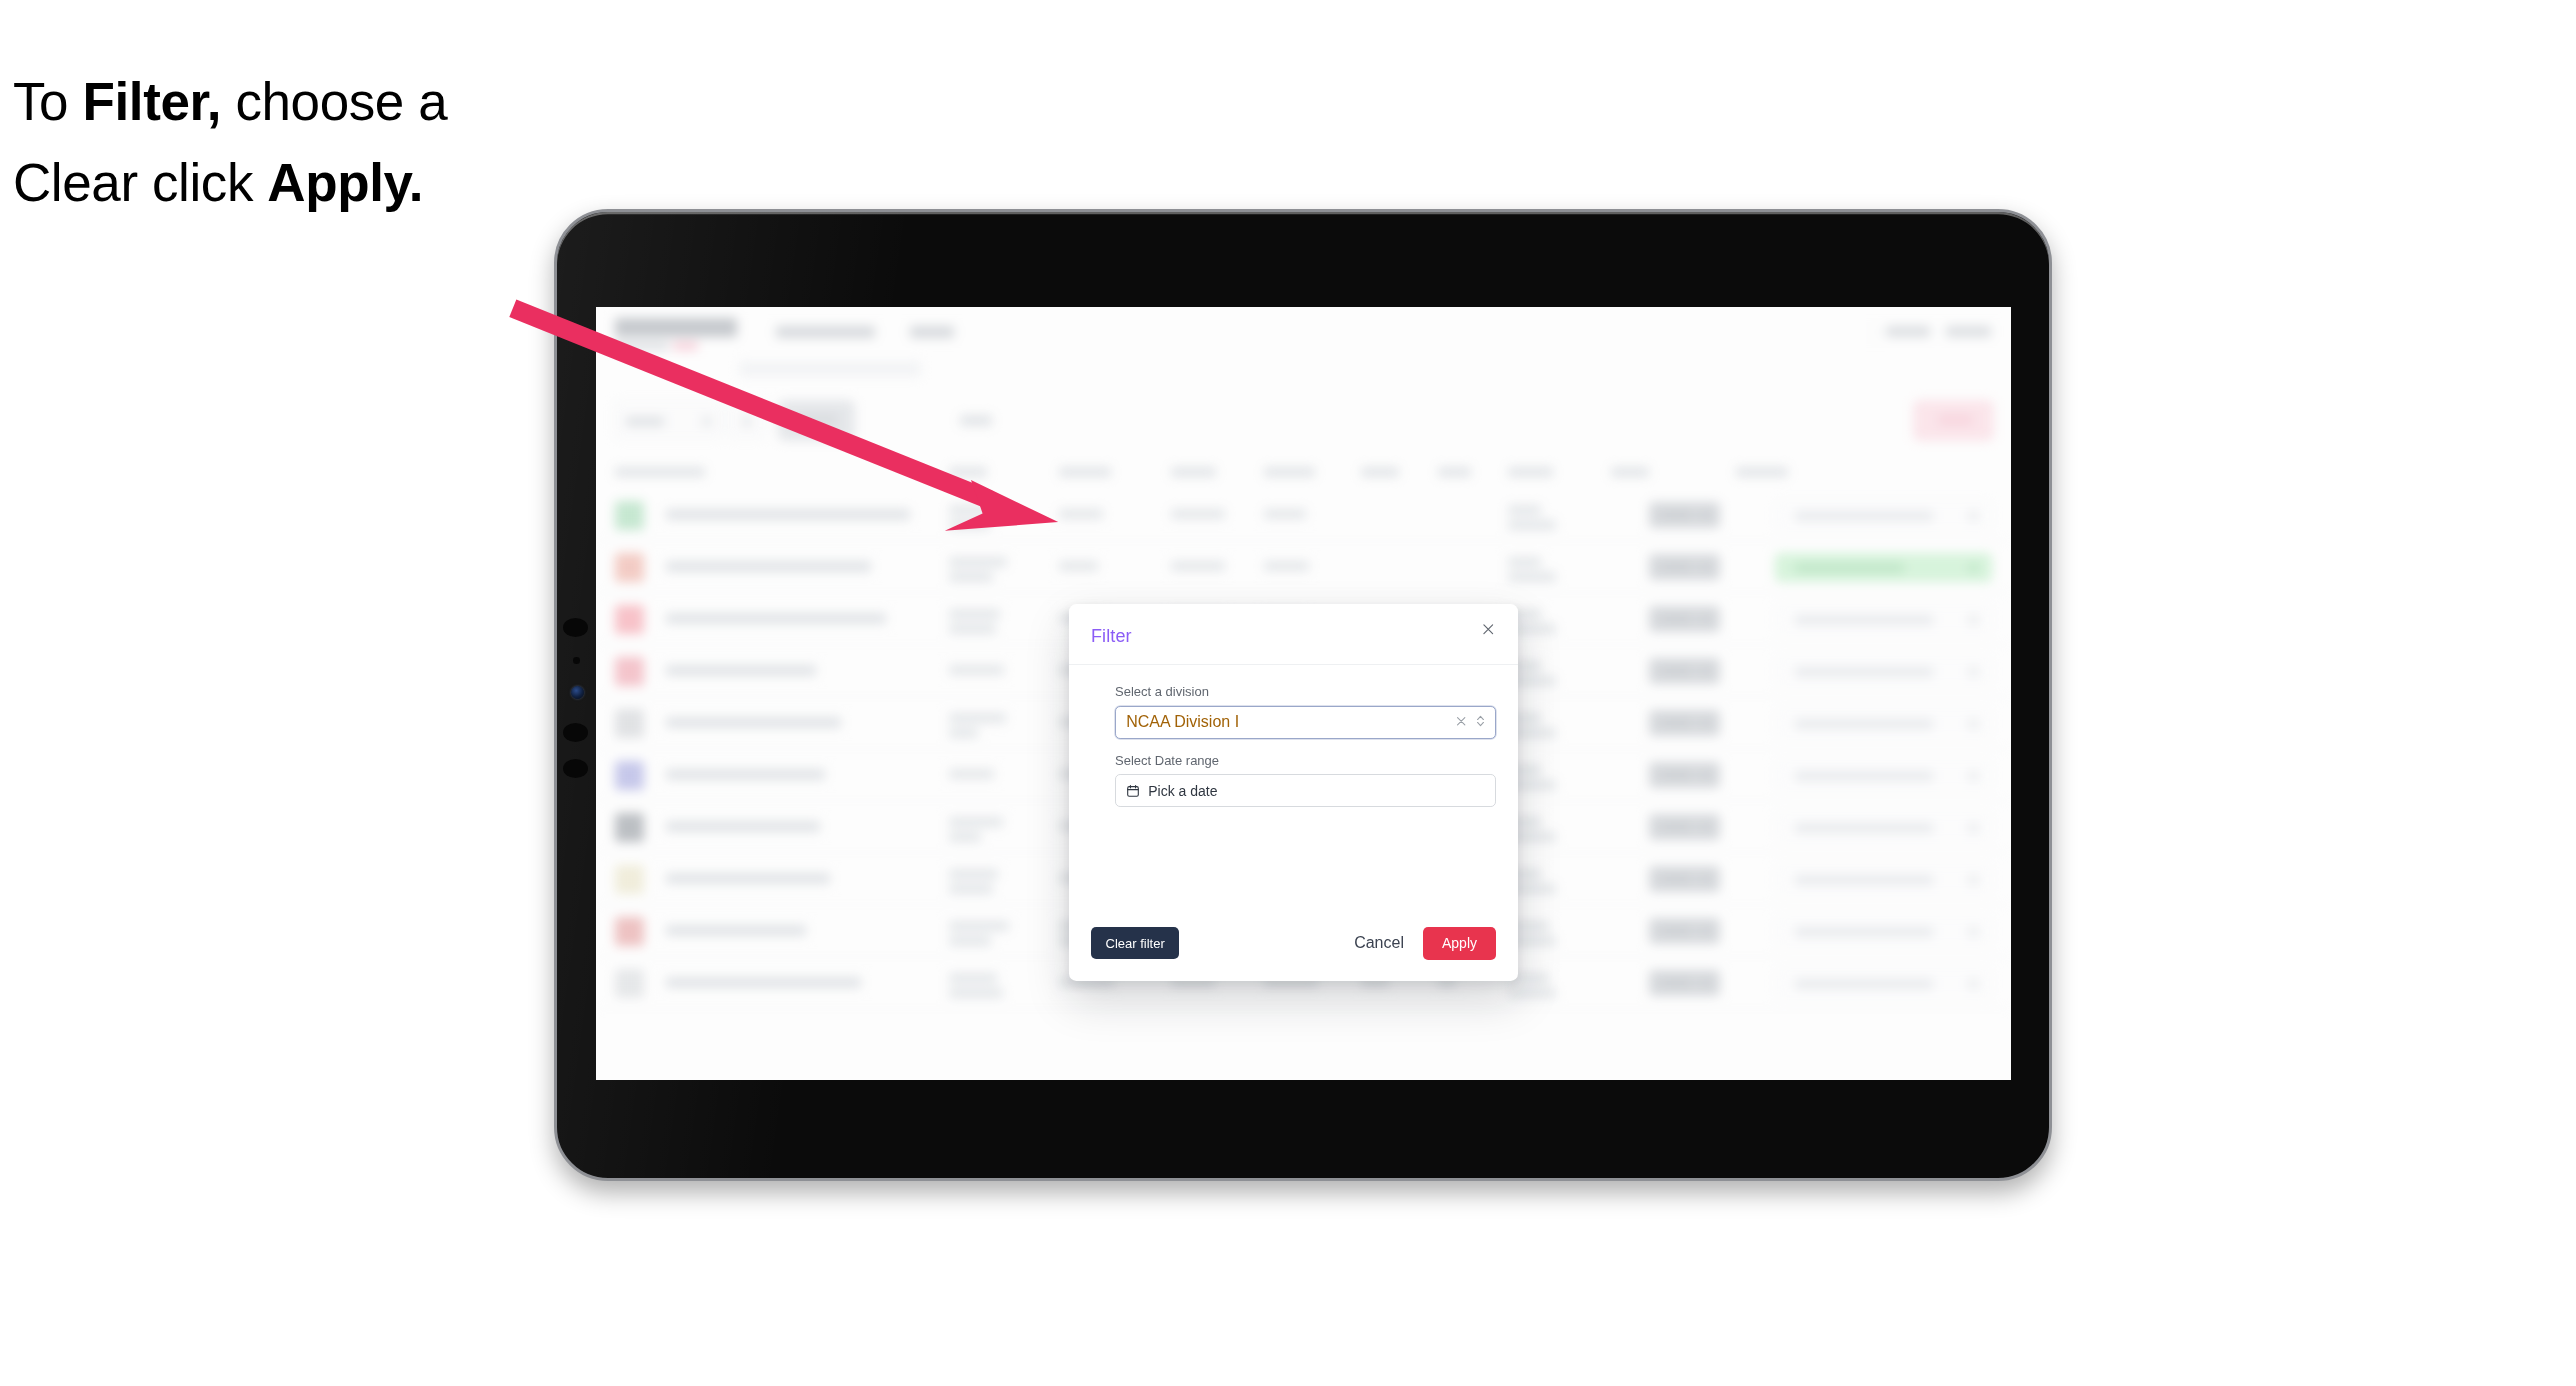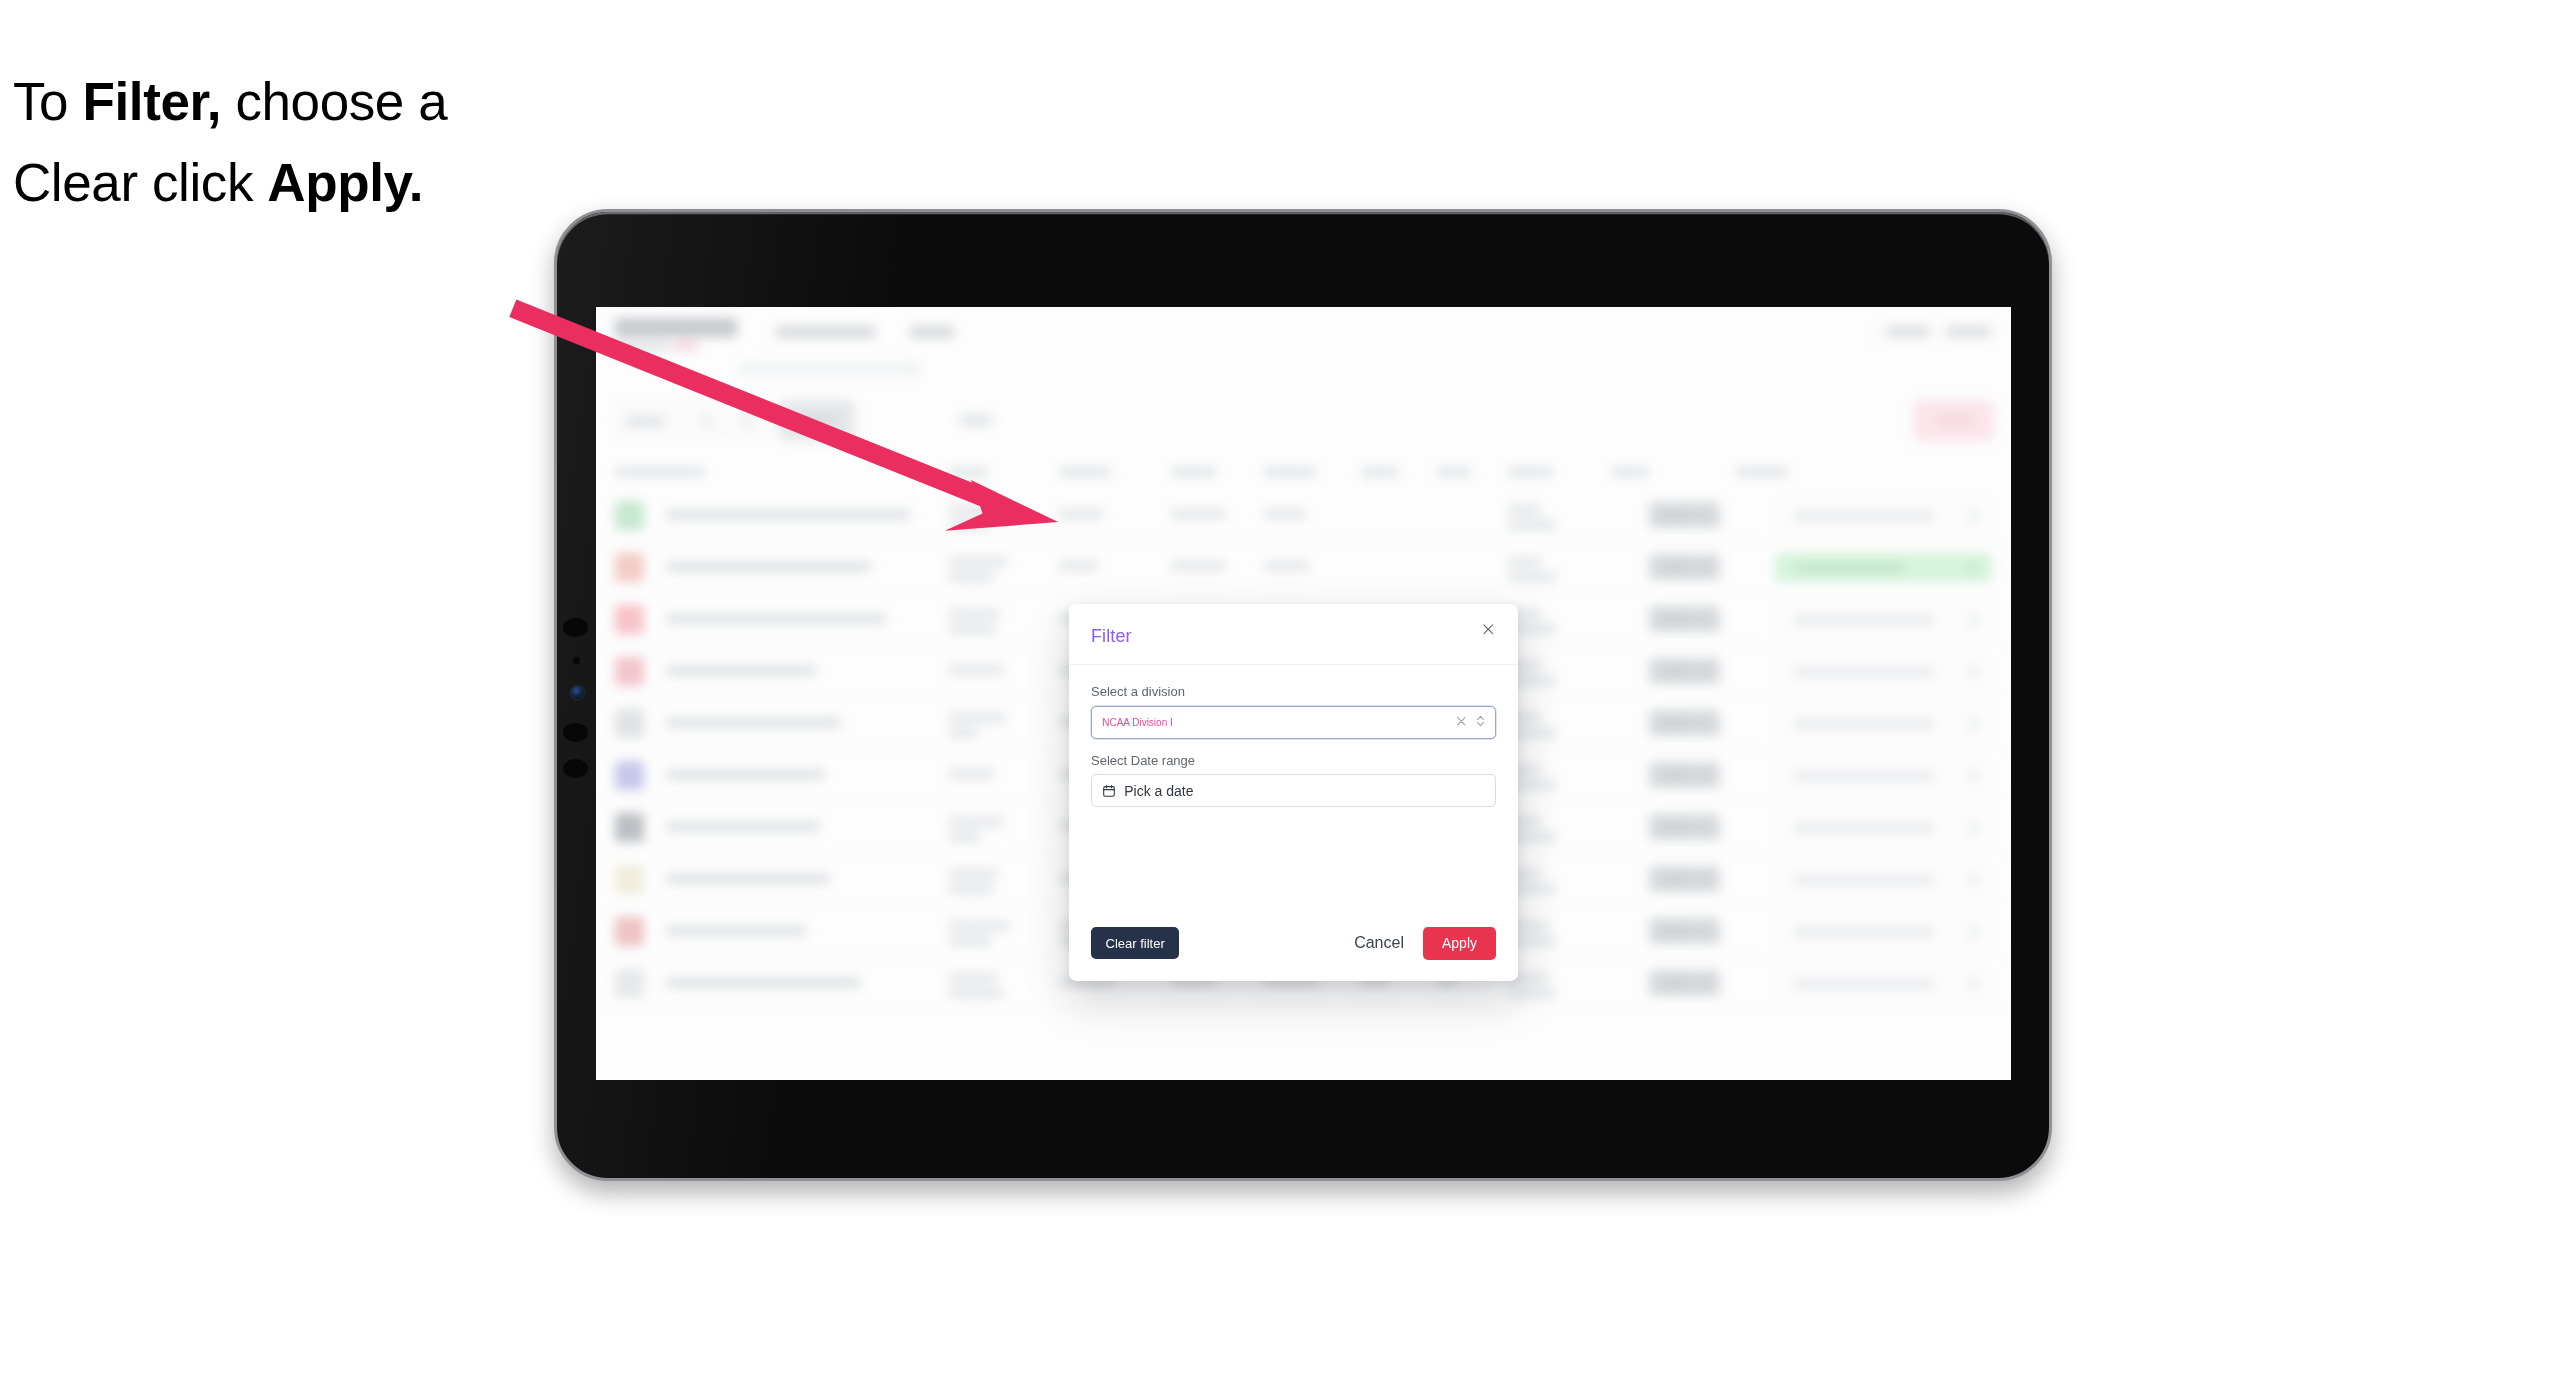--- a/index.html
+++ b/index.html
@@ -113,30 +113,30 @@
     box-shadow: 0 19px 44px rgba(15,22,35,.17), 0 3.6px 11.6px rgba(15,22,35,.09);
     overflow: hidden;
   }
   #modal-head { position: relative; height: 61px; border-bottom: 0.7px solid #eef0f2; }
   #modal-title { position: absolute; left: 22px; top: 22px; font-size: 18px; color: #8b5cf6; letter-spacing: 0.1px; }
   #modal-close {
     position: absolute; right: 17.5px; top: 13px; width: 25px; height: 25px;
     display: flex; align-items: center; justify-content: center;
     color: #60666f; cursor: pointer; background: none; border: none;
   }
-  #modal-body { padding: 19px 22px 0 22px; }
+  #modal-body { padding: 19px 22px 0 22px; margin-left: 24px; }
   .field { margin-bottom: 14px; }
   .field-label { font-size: 13px; color: #60666f; margin-bottom: 6.5px; }
   .control {
     position: relative; height: 33px; background: #fff;
     border: 0.7px solid #d7dade; border-radius: 5.1px;
     display: flex; align-items: center; padding: 0 10.2px;
   }
   .control.focused { border-color: #9aa7c9; box-shadow: 0 0 0 0.7px rgba(154,167,201,.45); }
-  .control .value { font-size: 10px; color: #ec4899; }
+  .control .value { font-size: 16px; color: #a16207; }
   .control .placeholder { font-size: 14px; color: #2f3640; }
   .control .adorn { position: absolute; right: 8.7px; top: 0; height: 100%; display: flex; align-items: center; gap: 8px; }
   .control .adorn .x { color: #9aa0a7; font-size: 14.5px; line-height: 1; cursor: pointer; }
   .cal-icon { margin-right: 8px; display: inline-flex; align-items: center; }
   #modal-foot {
     position: absolute; left: 0; right: 0; bottom: 0; height: 76px;
     display: flex; align-items: center; padding: 0 22px;
   }
   #clear-filter {
     background: #25324a; color: #fff; border: none; border-radius: 5.1px;

